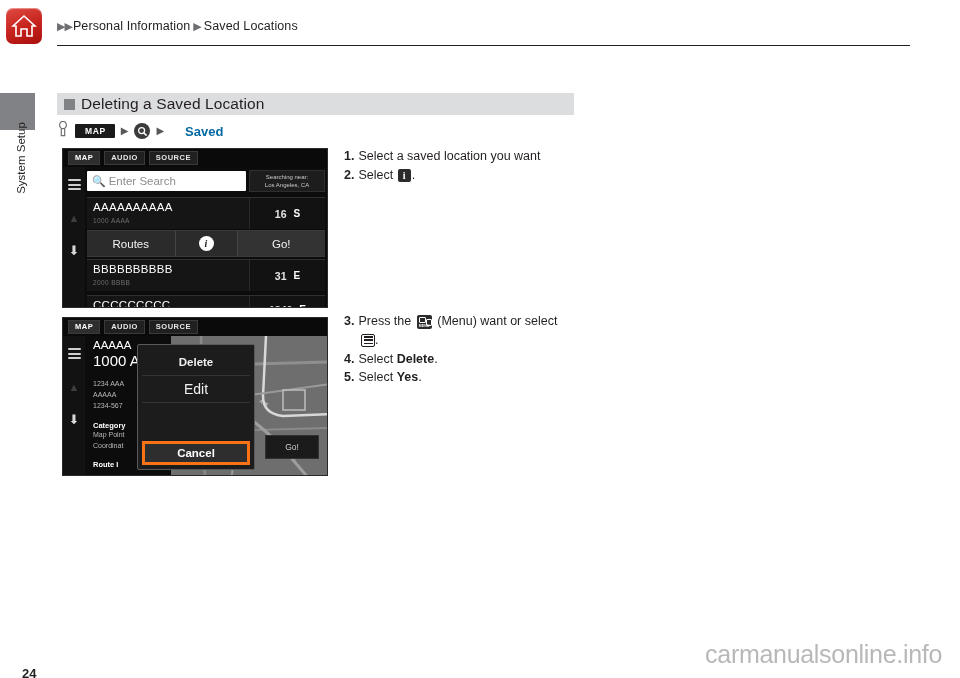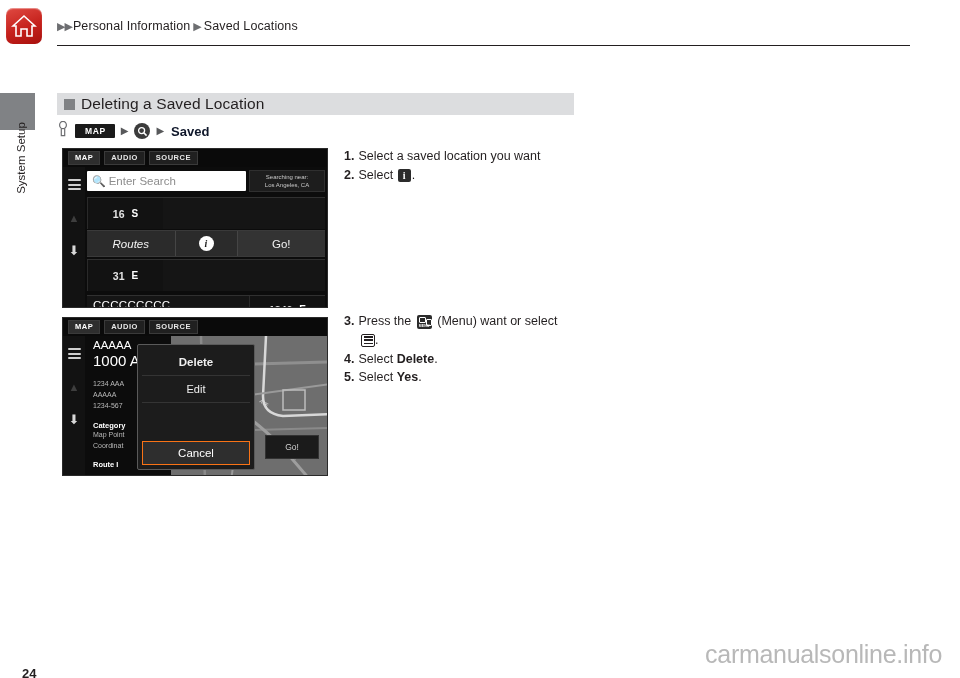--- a/index.html
+++ b/index.html
@@ -81,22 +81,22 @@
   #path-row .arrow {
     color:#58595b; font-size:10px; margin:0 6px;
     line-height:1;
   }
   #path-row .maglink {
     width:16px; height:16px; border-radius:50%;
     background:#3b3b3b; display:inline-flex;
     align-items:center; justify-content:center;
   }
   #path-row .last {
-    font-size:13px; font-weight:bold; color:#0f172a;
-    margin-left:1px;
+    font-size:13px; font-weight:bold; color:#0369a1;
+    margin-left:15px;
   }
 
   
   .nav-shot {
     position:absolute;
     background:#0c0c0c;
     overflow:hidden;
     border:1px solid #2a2a2a;
   }
   #shot-list { left:62px; top:148px; width:266px; height:160px; }
@@ -171,21 +171,21 @@
   .actionrow {
     position:absolute; left:24px; right:2px; top:81px; height:27px;
     display:flex; align-items:stretch;
     background:#2b2b2b;
     border-top:1px solid #3a3a3a; border-bottom:1px solid #3a3a3a;
   }
   .actionrow .cell {
     display:flex; align-items:center; justify-content:center;
     color:#f2f2f2; font-size:11.5px;
   }
-  .actionrow .routes { flex:1 1 0;font-style:italic; }
+  .actionrow .routes { flex:1 1 0; }
   .actionrow .info { width:62px; border-left:1px solid #454545; }
   .actionrow .go { flex:1 1 0; border-left:1px solid #454545; background:#333333; }
   .infodot {
     width:15px; height:15px; border-radius:50%;
     background:#ffffff; color:#1a1a1a;
     font-size:10px; font-weight:bold; font-style:italic;
     display:flex; align-items:center; justify-content:center;
     font-family:"Liberation Serif", serif;
   }
 
@@ -216,29 +216,29 @@
   .dialog {
     position:absolute; left:74px; top:26px;
     width:118px; height:126px;
     background:#1c1c1c; border:1px solid #5a5a5a;
     border-radius:2px;
     display:flex; flex-direction:column;
     padding:4px;
   }
   .dialog .opt {
     height:27px; display:flex; align-items:center; justify-content:center;
-    color:#f0f0f0; font-size:11px;
+    color:#f0f0f0; font-size:14px;
     border-bottom:1px solid #343434;
   }
   .dialog .opt.first { font-weight:bold; font-size:11.5px; }
   .dialog .spacer { flex:1 1 auto; }
   .dialog .cancel {
-    height:24px; background:#2e2e2e; border:1px solid #f97316;
+    height:24px; background:#2e2e2e; border:3px solid #f97316;
     display:flex; align-items:center; justify-content:center;
-    color:#ffffff; font-size:11.5px; font-weight:normal;
+    color:#ffffff; font-size:11.5px; font-weight:bold;
   }
 
   
   .steps { position:absolute; color:#231f20; }
   #steps-top { left:344px; top:147px; width:260px; }
   #steps-bottom { left:344px; top:312px; width:265px; }
   .step { font-size:12.5px; line-height:1.5; display:flex; }
   .step .num { font-weight:bold; margin-right:4px; flex:0 0 auto; }
   .step .body { flex:1 1 auto; }
   .step .body b { font-weight:bold; }
@@ -365,35 +365,43 @@
       <span class="q">🔍</span>
       <span class="ph">Enter Search</span>
     </div>
     <div class="nearbox">
       <div>Searching near:</div>
       <div>Los Angeles, CA</div>
     </div>
   </div>
 
   <div class="result" id="res-a">
+    <div class="left">
+      <div class="name">AAAAAAAAAA</div>
+      <div class="addr">1000 AAAA</div>
+    </div>
     <div class="right">
       <span class="dist">16</span>
       <span class="dir">S</span>
     </div>
   </div>
 
   <div class="actionrow">
     <div class="cell routes">Routes</div>
     <div class="cell info">
       <span class="infodot">i</span>
     </div>
     <div class="cell go">Go!</div>
   </div>
 
   <div class="result" id="res-b">
+    <div class="left">
+      <div class="name">BBBBBBBBBB</div>
+      <div class="addr">2000 BBBB</div>
+    </div>
     <div class="right">
       <span class="dist">31</span>
       <span class="dir">E</span>
     </div>
   </div>
 
   <div class="result" id="res-c">
     <div class="left">
       <div class="name">CCCCCCCCC</div>
     </div>

